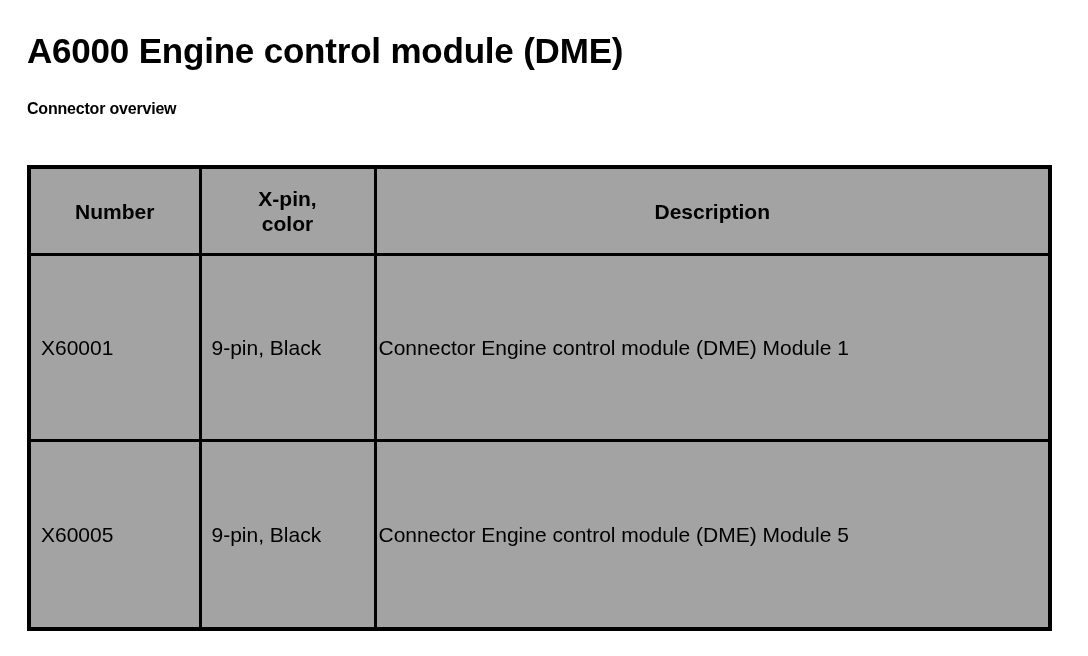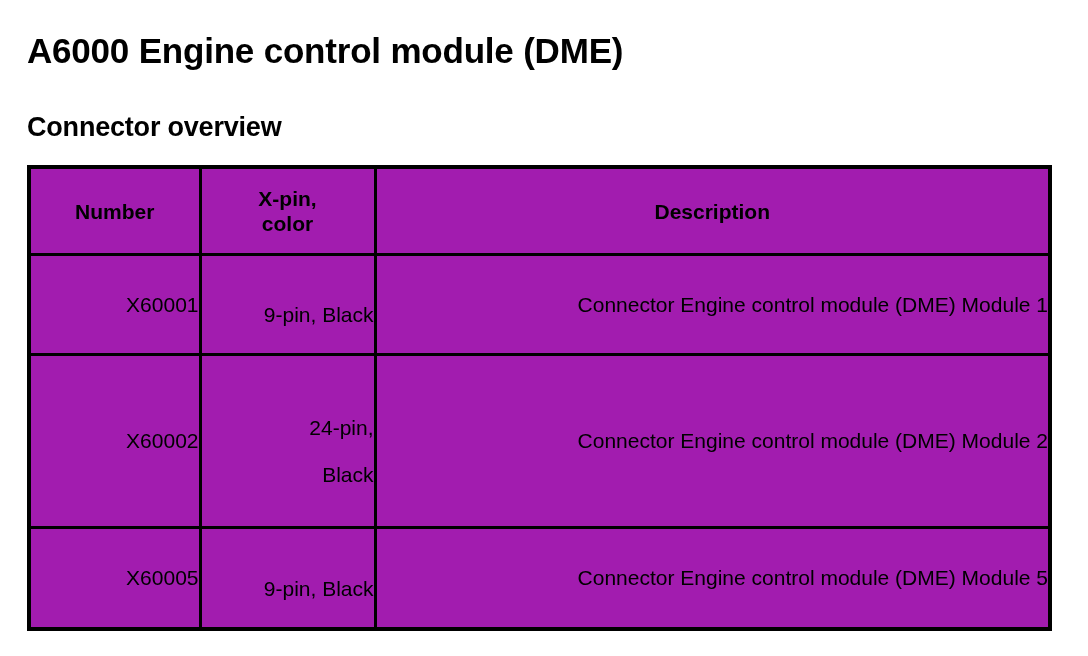--- a/index.html
+++ b/index.html
@@ -25,40 +25,40 @@
     top: 12px;
     font-size: 35px;
     font-weight: bold;
     letter-spacing: -0.2px;
     white-space: nowrap;
     line-height: 32px;
   }
   #section-title {
     position: absolute;
     left: 27px;
-    top: 91px;
-    font-size: 27px;
+    top: 82px;
+    font-size: 16px;
     font-weight: bold;
     letter-spacing: -0.2px;
     white-space: nowrap;
     line-height: 28px;
     text-align: center;
   }
 
   
   #connector-table {
     position: absolute;
     left: 27px;
     top: 165px;
     width: 1021px;
     height: 466px;
     border-collapse: collapse;
     table-layout: fixed;
     border: 4px solid #000000;
-    background: #a21caf;
+    background: #a3a3a3;
   }
   #connector-table col.c-number      { width: 171px; }
   #connector-table col.c-xpin        { width: 175px; }
   #connector-table col.c-description { width: 675px; }
 
   #connector-table th,
   #connector-table td {
     border: 0;
     padding: 0;
     margin: 0;
@@ -91,31 +91,31 @@
     line-height: 25px;
   }
   #connector-table thead th .hdr-line {
     display: block;
   }
 
   
   #connector-table tbody td {
     font-size: 21px;
     font-weight: normal;
-    text-align: right;
+    text-align: left;
     line-height: 26px;
   }
   #connector-table tbody td.col-number   { padding-left: 10px; }
   #connector-table tbody td.col-xpin     { padding-left: 10px; }
   #connector-table tbody td.col-description { padding-left: 2px; }
 
   #connector-table tbody tr.row-short > td { height: 53px; }
   #connector-table tbody tr.row-tall  > td { height: 84px; }
 
-  .cell-line { display: block; white-space: nowrap; margin-top: 21px; }
+  .cell-line { display: block; white-space: nowrap; }
 </style>
 </head>
 <body>
 
 <h1 id="page-title">A6000 Engine control module (DME)</h1>
 
 <h2 id="section-title">Connector overview</h2>
 
 <table id="connector-table">
   <colgroup>
@@ -135,28 +135,20 @@
   </thead>
   <tbody id="table-body">
 
   <tr class="data-row row-short">
         <td class="col-number">X60001</td>
         <td class="col-xpin">
           <span class="cell-line">9-pin, Black</span>
         </td>
         <td class="col-description">Connector Engine control module (DME) Module 1</td>
       </tr>
-      <tr class="data-row row-tall">
-        <td class="col-number">X60002</td>
-        <td class="col-xpin">
-          <span class="cell-line">24-pin,</span>
-          <span class="cell-line">Black</span>
-        </td>
-        <td class="col-description">Connector Engine control module (DME) Module 2</td>
-      </tr>
       <tr class="data-row row-short">
         <td class="col-number">X60005</td>
         <td class="col-xpin">
           <span class="cell-line">9-pin, Black</span>
         </td>
         <td class="col-description">Connector Engine control module (DME) Module 5</td>
       </tr>
     </tbody>
 </table>
 

